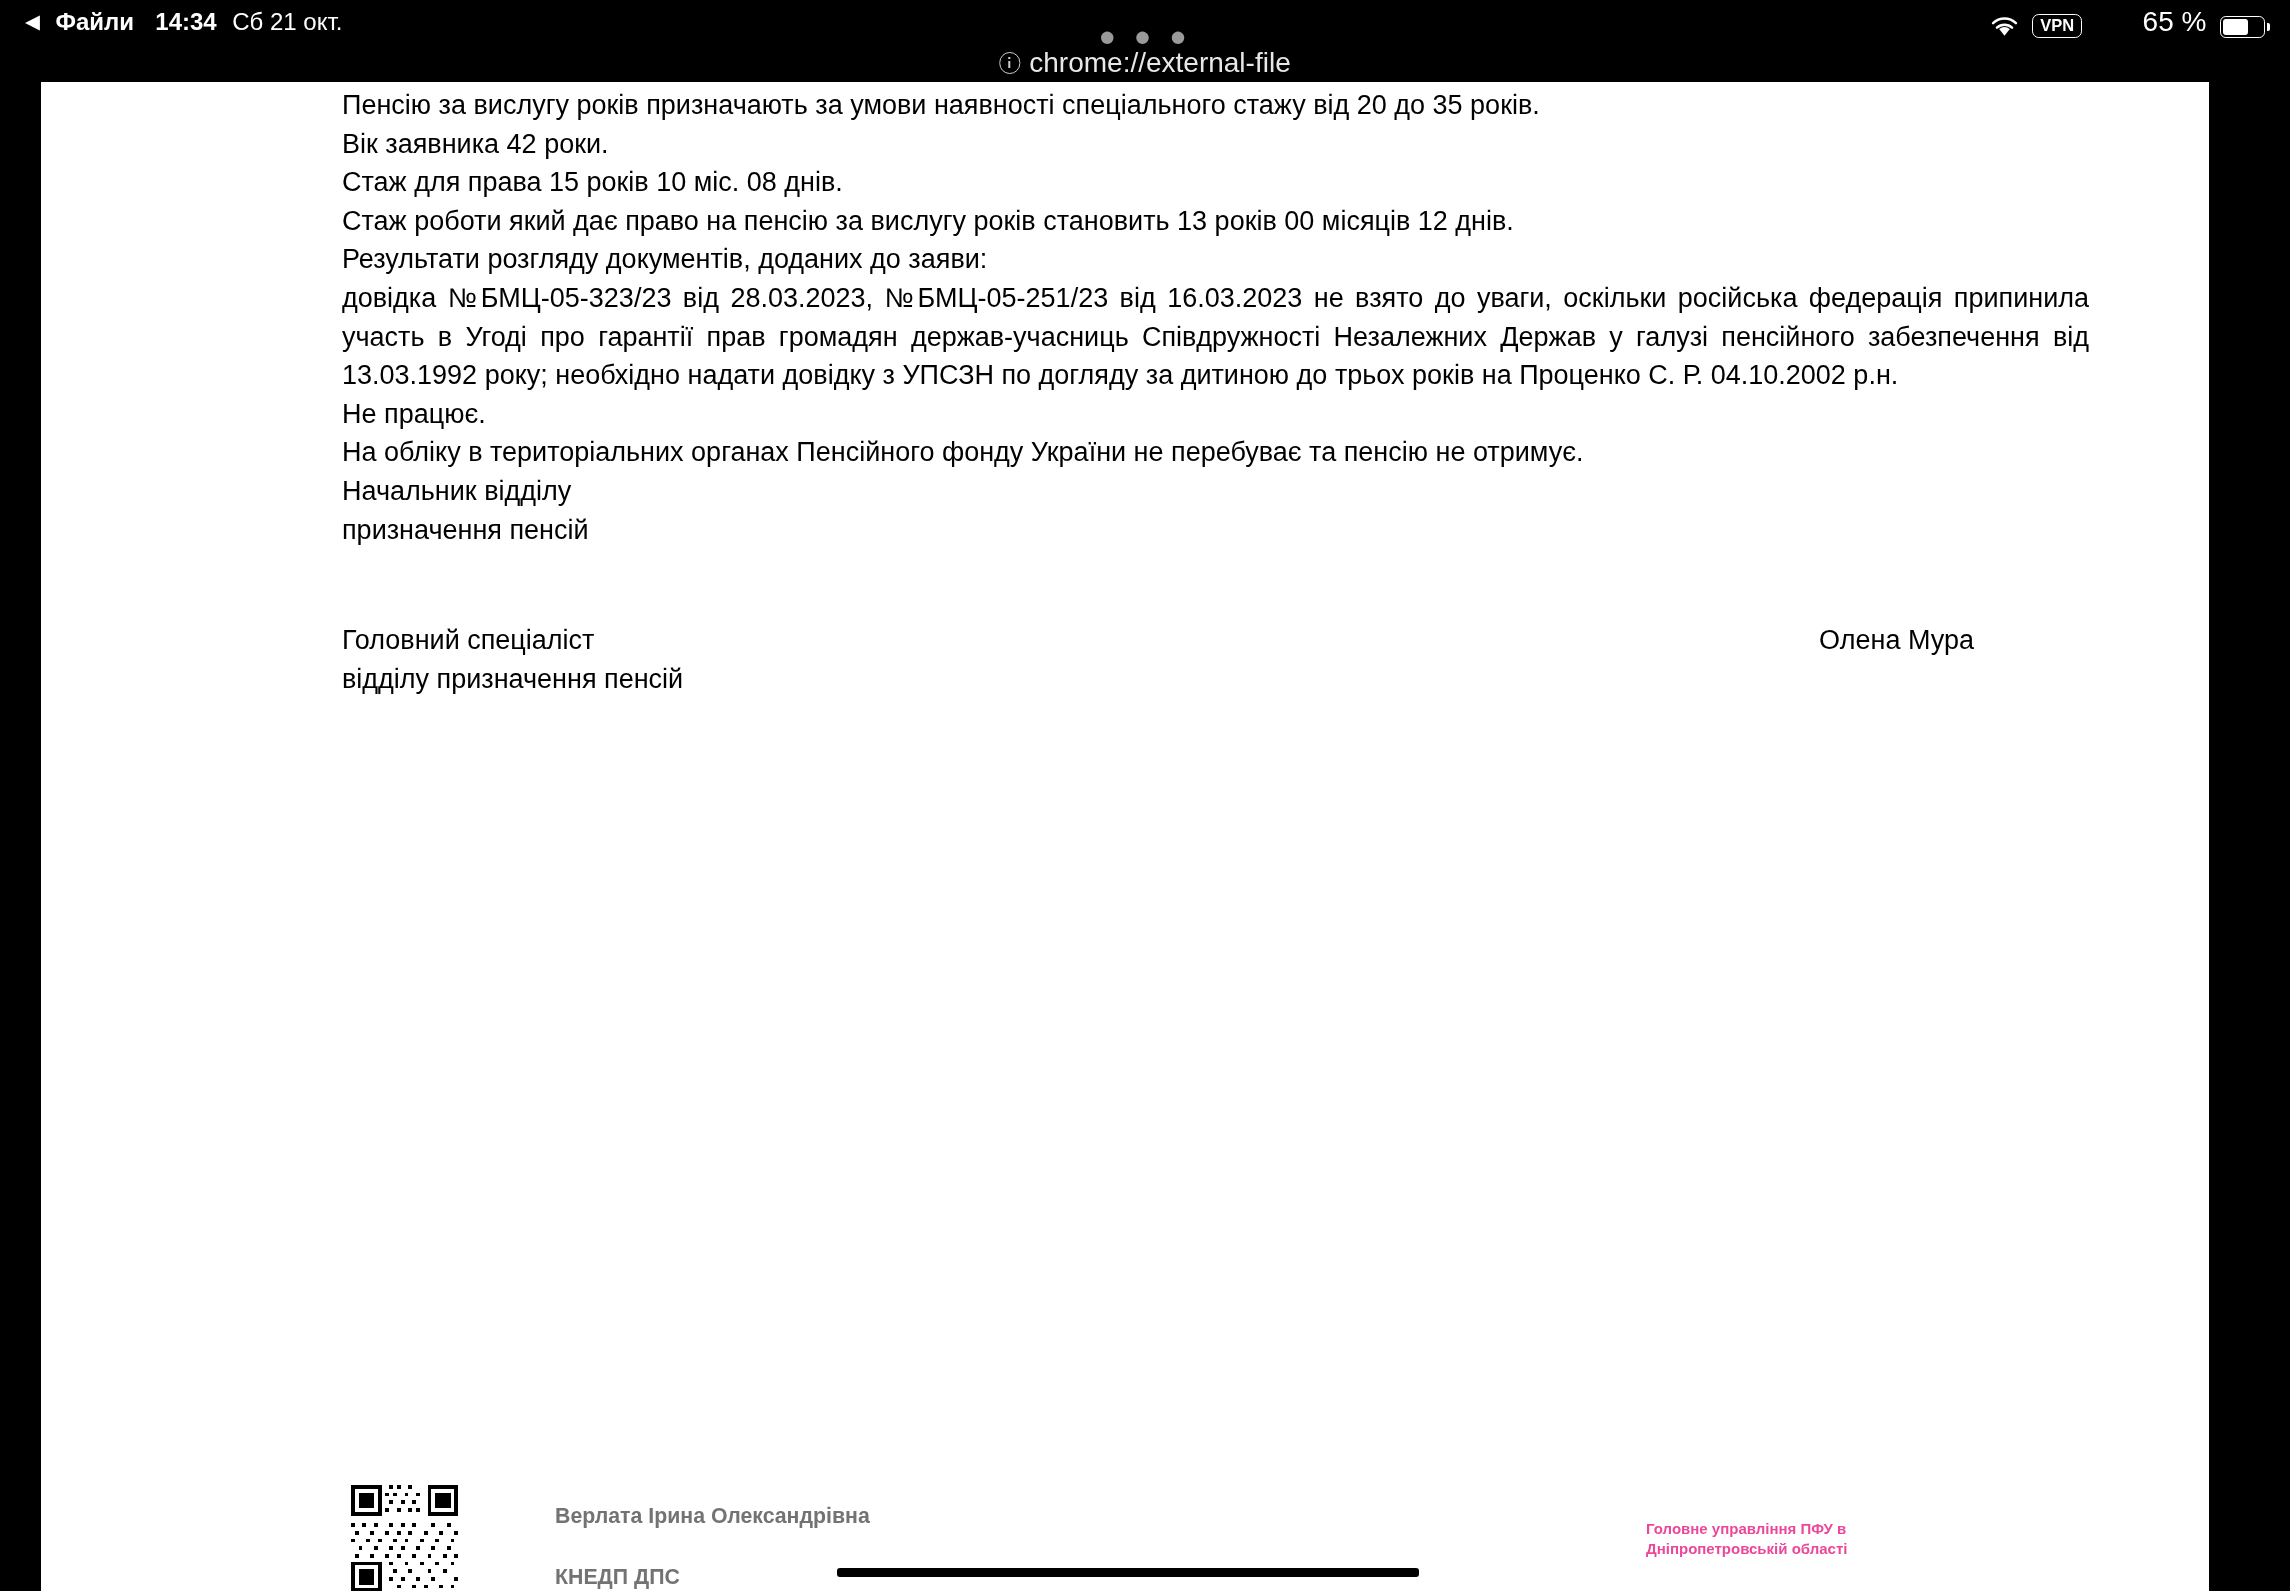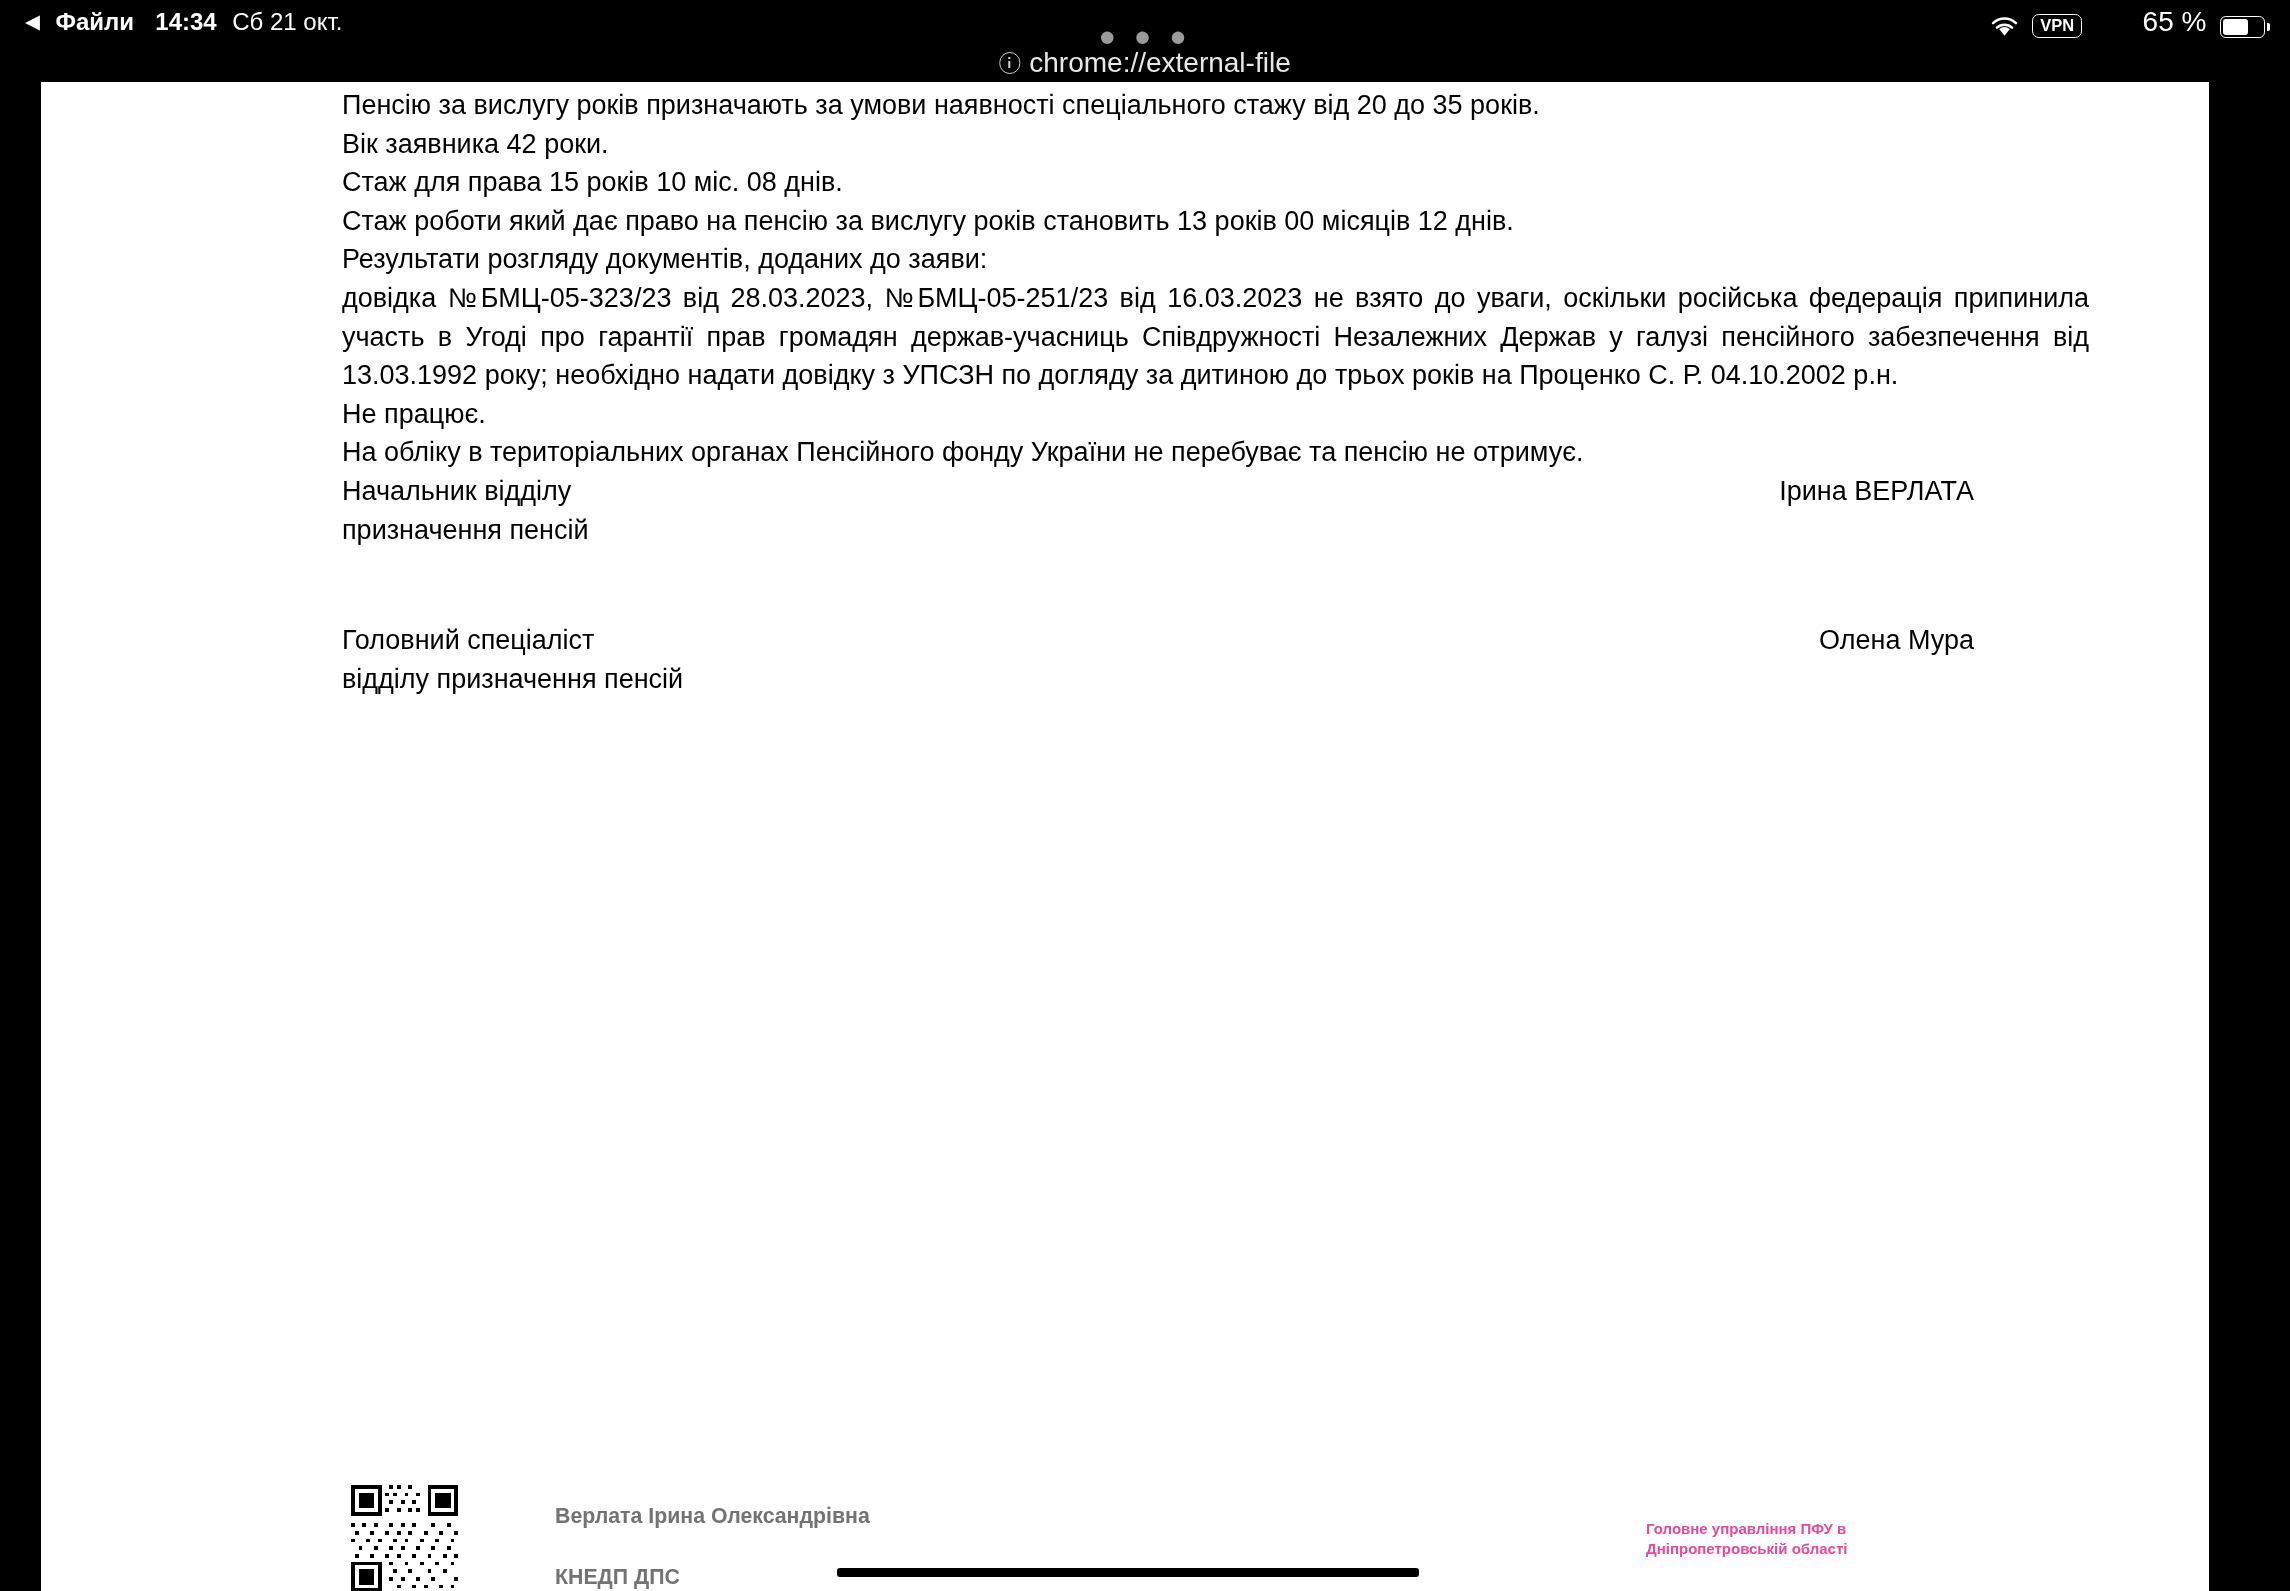--- a/index.html
+++ b/index.html
@@ -252,21 +252,20 @@
       <p class="p-plain">Стаж для права 15 років 10 міс. 08 днів.</p>
       <p class="p-plain">Стаж роботи який дає право на  пенсію за вислугу років становить 13 років 00 місяців 12 днів.</p>
       <p class="p-plain">Результати розгляду документів, доданих до заяви:</p>
       <p class="p-just">довідка №БМЦ-05-323/23 від 28.03.2023, №БМЦ-05-251/23 від 16.03.2023 не взято до уваги, оскільки російська федерація припинила участь в Угоді про гарантії прав громадян держав-учасниць Співдружності Незалежних Держав у галузі пенсійного забезпечення від 13.03.1992 року; необхідно надати довідку з УПСЗН по догляду за дитиною до трьох років на Проценко С. Р. 04.10.2002 р.н.</p>
       <p class="p-plain">Не працює.</p>
       <p class="p-plain">На обліку в територіальних органах Пенсійного фонду України не перебуває та пенсію не отримує.</p>
 
       <div class="sign-row">
         <div class="left">Начальник відділу
 призначення пенсій</div>
-        <div class="right">Ірина ВЕРЛАТА</div>
       </div>
 
       <div class="sign-gap"></div>
 
       <div class="sign-row">
         <div class="left">Головний спеціаліст
 відділу призначення пенсій</div>
         <div class="right">Олена Мура</div>
       </div>
     </div>

